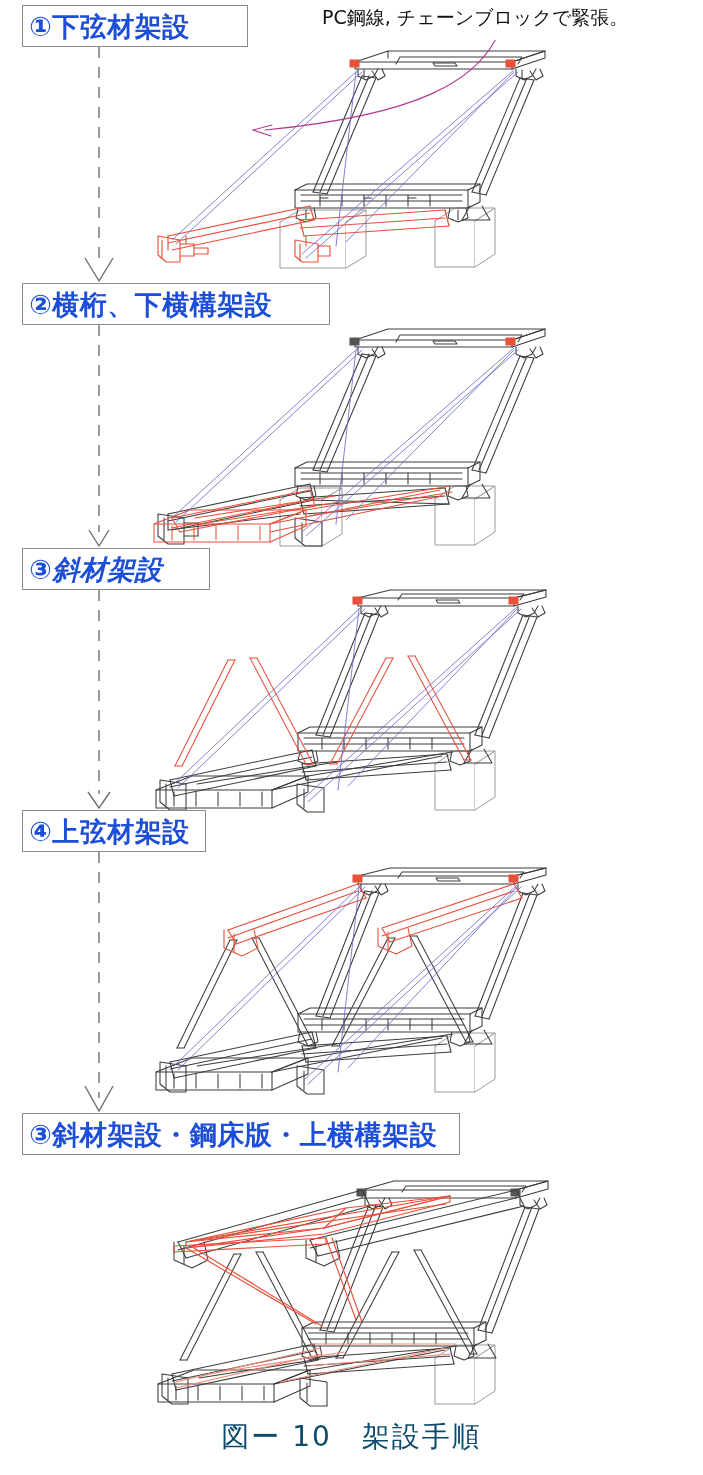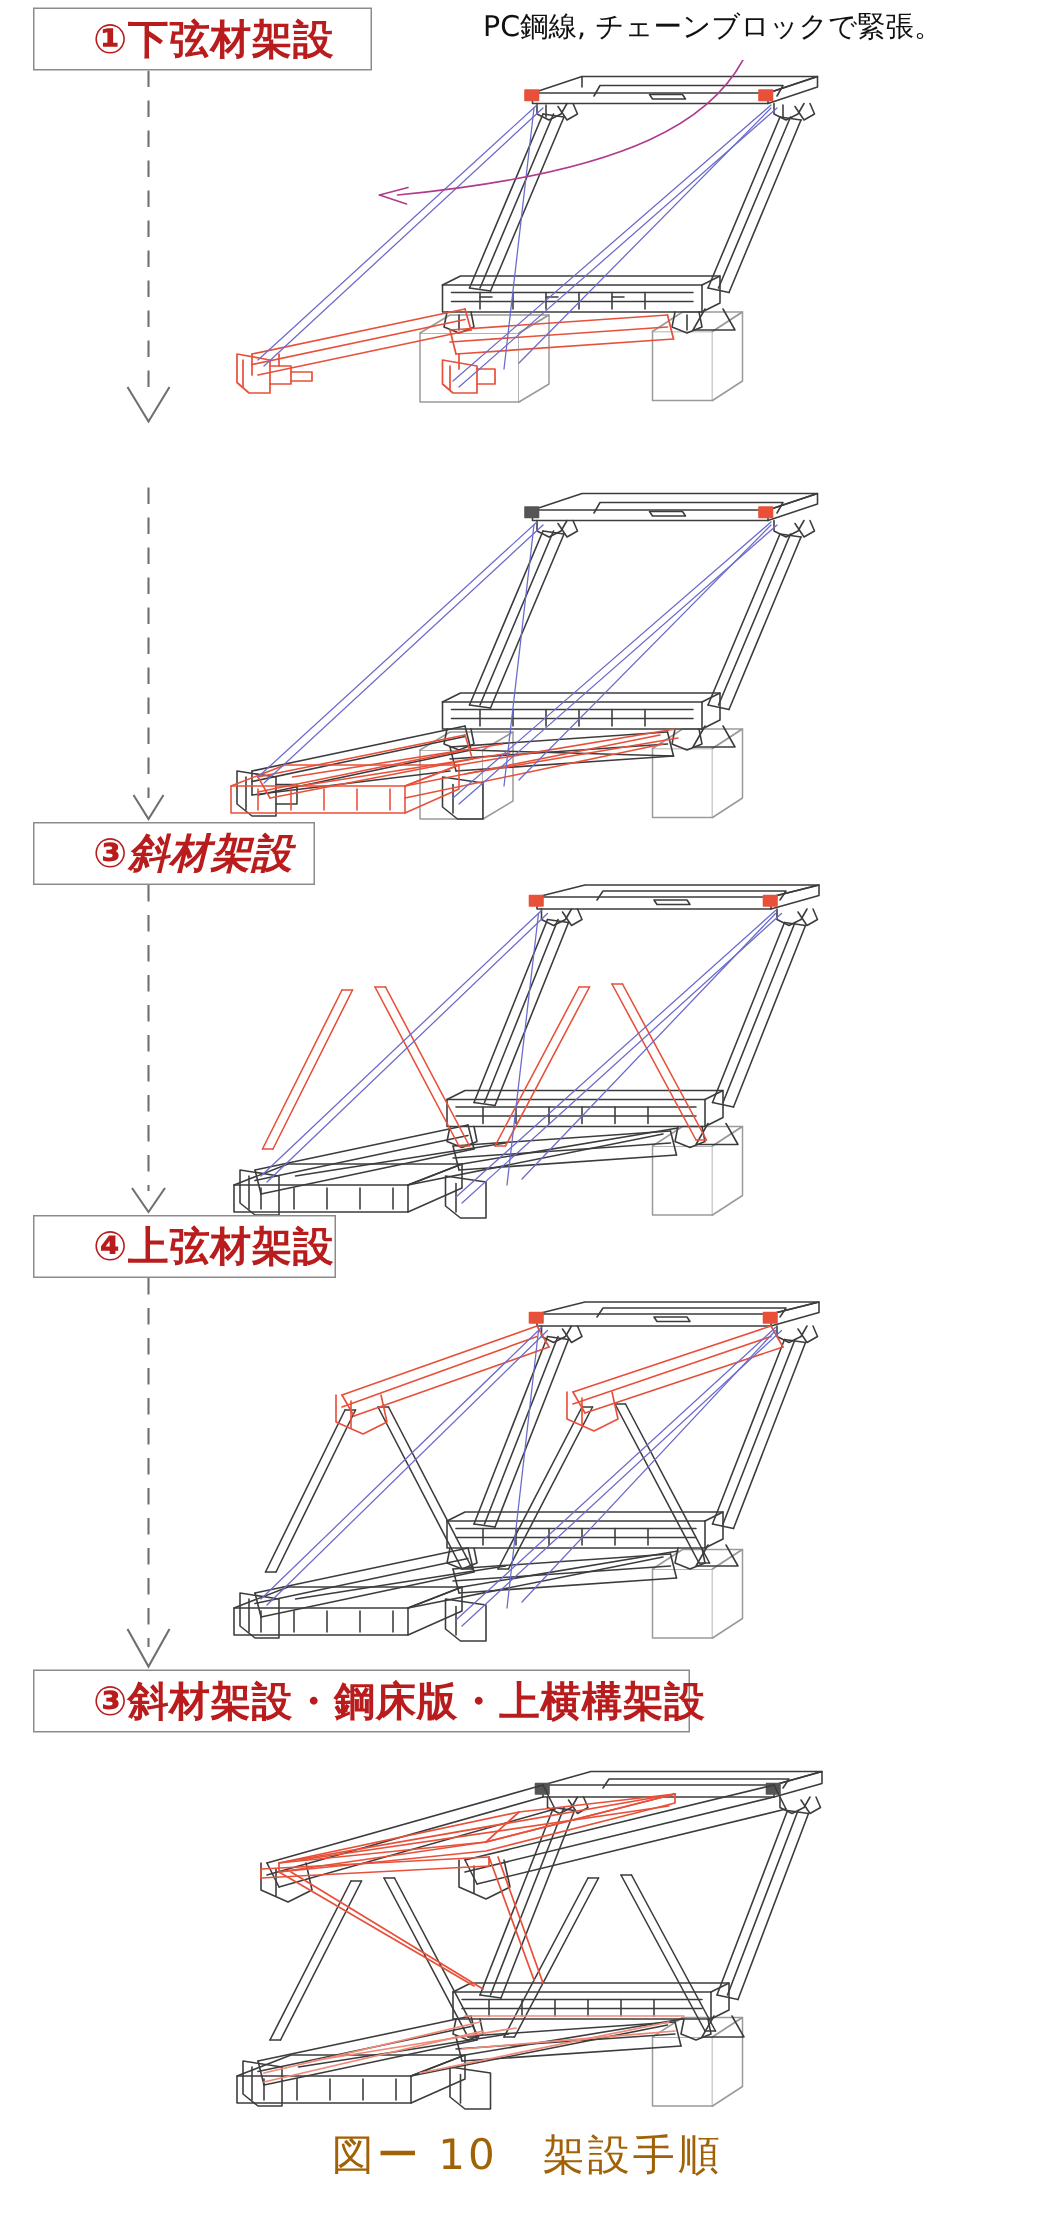--- a/index.html
+++ b/index.html
@@ -34,22 +34,21 @@
     padding-left: 6px;
     z-index: 40;
   }
   .step-label {
     font-family: "DejaVu Sans", "Liberation Sans", sans-serif;
     font-weight: 700;
     font-size: 27px;
     line-height: 1;
     letter-spacing: 0.5px;
     white-space: nowrap;
-    color: #b91c1c;
-    margin-left: 33px;
+    color: #1d4ed8;
   }
 
   
   .annotation {
     position: absolute;
     font-family: "DejaVu Sans", "Liberation Sans", sans-serif;
     font-size: 19px;
     font-weight: 400;
     letter-spacing: 0px;
     white-space: nowrap;
@@ -58,21 +57,21 @@
   }
 
   
   .caption {
     position: absolute;
     width: 703px;
     text-align: center;
     font-family: "DejaVu Sans", "Liberation Sans", sans-serif;
     font-size: 28px;
     letter-spacing: 2px;
-    color: #a16207;
+    color: #0c4a6e;
     z-index: 40;
   }
 
   
   .drawing {
     position: absolute;
     z-index: 10;
   }
   .flow {
     position: absolute;
@@ -216,20 +215,23 @@
       </g>
 
       <g stroke="#b03a8f" stroke-width="1.1">
         <path d="M350,-10 C330,40 270,75 115,90" fill="none"></path>
         <path d="M103,90 L122,85"></path>
         <path d="M103,90 L121,96"></path>
       </g>
     </g>
   </svg>
 
+  <div class="step-box" style="left:22px; top:283px; width:308px; height:42px;">
+    <span class="step-label">②横桁、下横構架設</span>
+  </div>
 
   <svg class="drawing" style="left:150px; top:318px;" width="560" height="240" viewBox="0 0 560 240">
     <g fill="none" stroke-linecap="round" stroke-linejoin="round">
 
       <g stroke="#9a9a9a" stroke-width="1" fill="#ffffff">
         <path d="M130,182 L130,228 L172,228 L172,182 Z"></path>
         <path d="M130,182 L150,170 L192,170 L172,182"></path>
         <path d="M172,182 L192,170 L192,216 L172,228"></path>
       </g>
       <g stroke="#9a9a9a" stroke-width="1" fill="#ffffff">
@@ -456,21 +458,21 @@
         <path d="M211,19 L24,196"></path>
           <path d="M215,21 L28,200"></path>
         <path d="M367,19 L154,210"></path>
           <path d="M371,21 L158,214"></path>
         <path d="M367,21 L198,198"></path>
           <path d="M209,21 L188,202"></path>
       </g>
     </g>
   </svg>
 
-  <div class="step-box" style="left:22px; top:810px; width:202px; height:42px;">
+  <div class="step-box" style="left:22px; top:810px; width:184px; height:42px;">
     <span class="step-label">④上弦材架設</span>
   </div>
 
   <svg class="drawing" style="left:150px; top:858px;" width="560" height="240" viewBox="0 0 560 240">
     <g fill="none" stroke-linecap="round" stroke-linejoin="round">
 
       <g stroke="#9a9a9a" stroke-width="1" fill="#ffffff">
         <path d="M285,188 L285,234 L325,234 L325,188 Z"></path>
         <path d="M285,188 L305,175 L345,175 L325,188"></path>
         <path d="M325,188 L345,175 L345,221 L325,234"></path>

